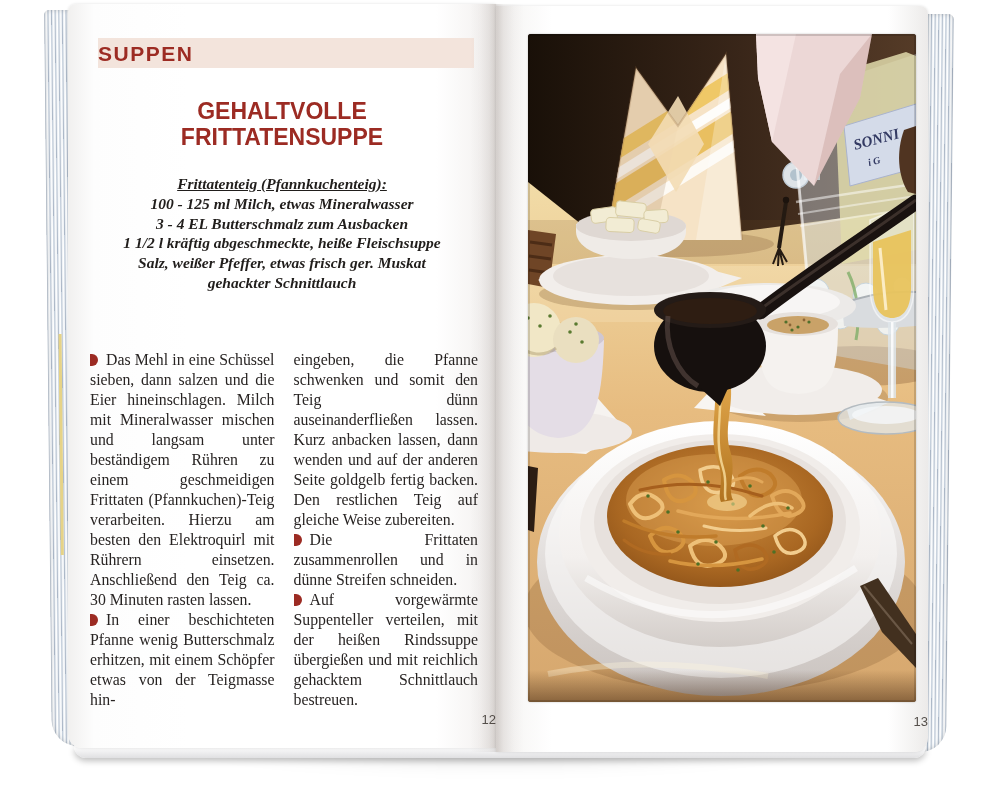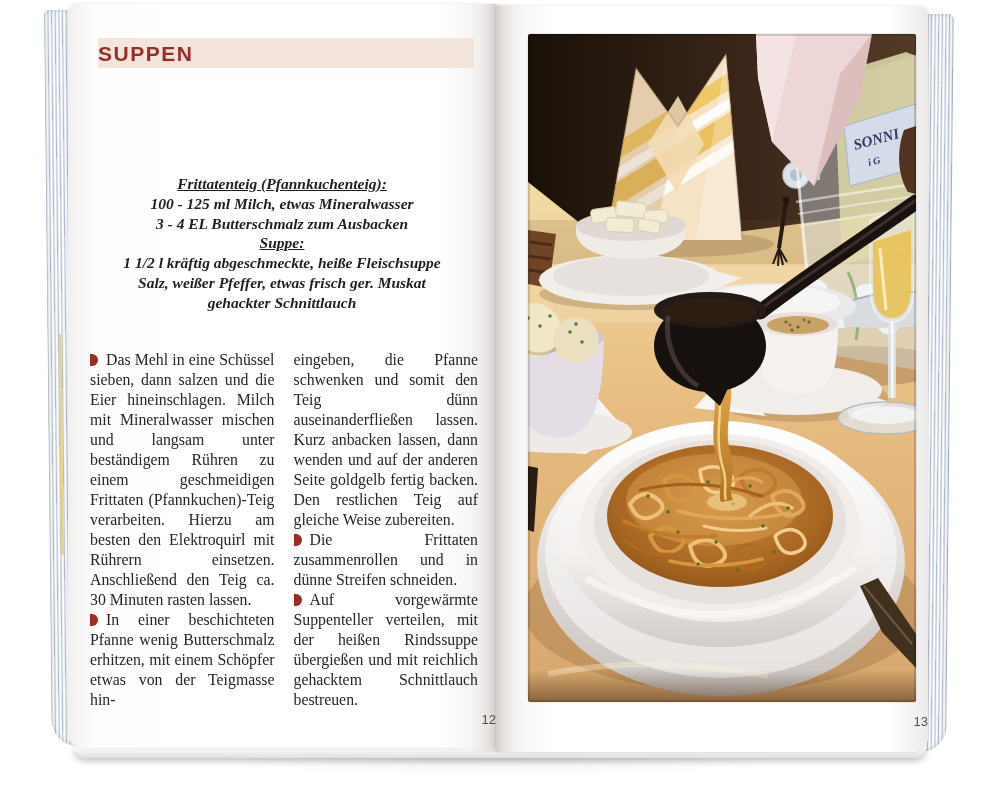--- a/index.html
+++ b/index.html
@@ -56,25 +56,28 @@
 <body>
 
 <div class="stage">
   <div class="book-shadow"></div>
   <div class="edge edge-left"></div>
   <div class="edge edge-right"></div>
   <div class="bottom-edge"></div>
 
   <div class="page page-left">
     <div class="band">SUPPEN</div>
+    <div class="title">
+      <div>GEHALTVOLLE</div>
+      <div>FRITTATENSUPPE</div>
+    </div>
     <div class="ingredients" id="ingredients">
         <div class="ing-line u">Frittatenteig (Pfannkuchenteig):</div>
         <div class="ing-line">100 - 125 ml Milch, etwas Mineralwasser</div>
         <div class="ing-line">3 - 4 EL Butterschmalz zum Ausbacken</div>
-        <div class="ing-line u">Suppe:</div>
         <div class="ing-line">1 1/2 l kräftig abgeschmeckte, heiße Fleischsuppe</div>
         <div class="ing-line">Salz, weißer Pfeffer, etwas frisch ger. Muskat</div>
         <div class="ing-line">gehackter Schnittlauch</div>
       </div>
     <div class="bodycols">
       <div class="col" id="col1">
           <p><span class="bullet"></span>Das Mehl in eine Schüssel sieben, dann salzen und die Eier hineinschlagen. Milch mit Mineralwasser mischen und langsam unter beständigem Rühren zu einem geschmeidigen Frittaten (Pfannkuchen)-Teig verarbeiten. Hierzu am besten den Elektroquirl mit Rührern einsetzen. Anschließend den Teig ca. 30 Minuten rasten lassen.</p>
           <p><span class="bullet"></span>In einer beschichteten Pfanne wenig Butterschmalz erhitzen, mit einem Schöpfer etwas von der Teigmasse hin-</p>
         </div>
       <div class="col" id="col2">

